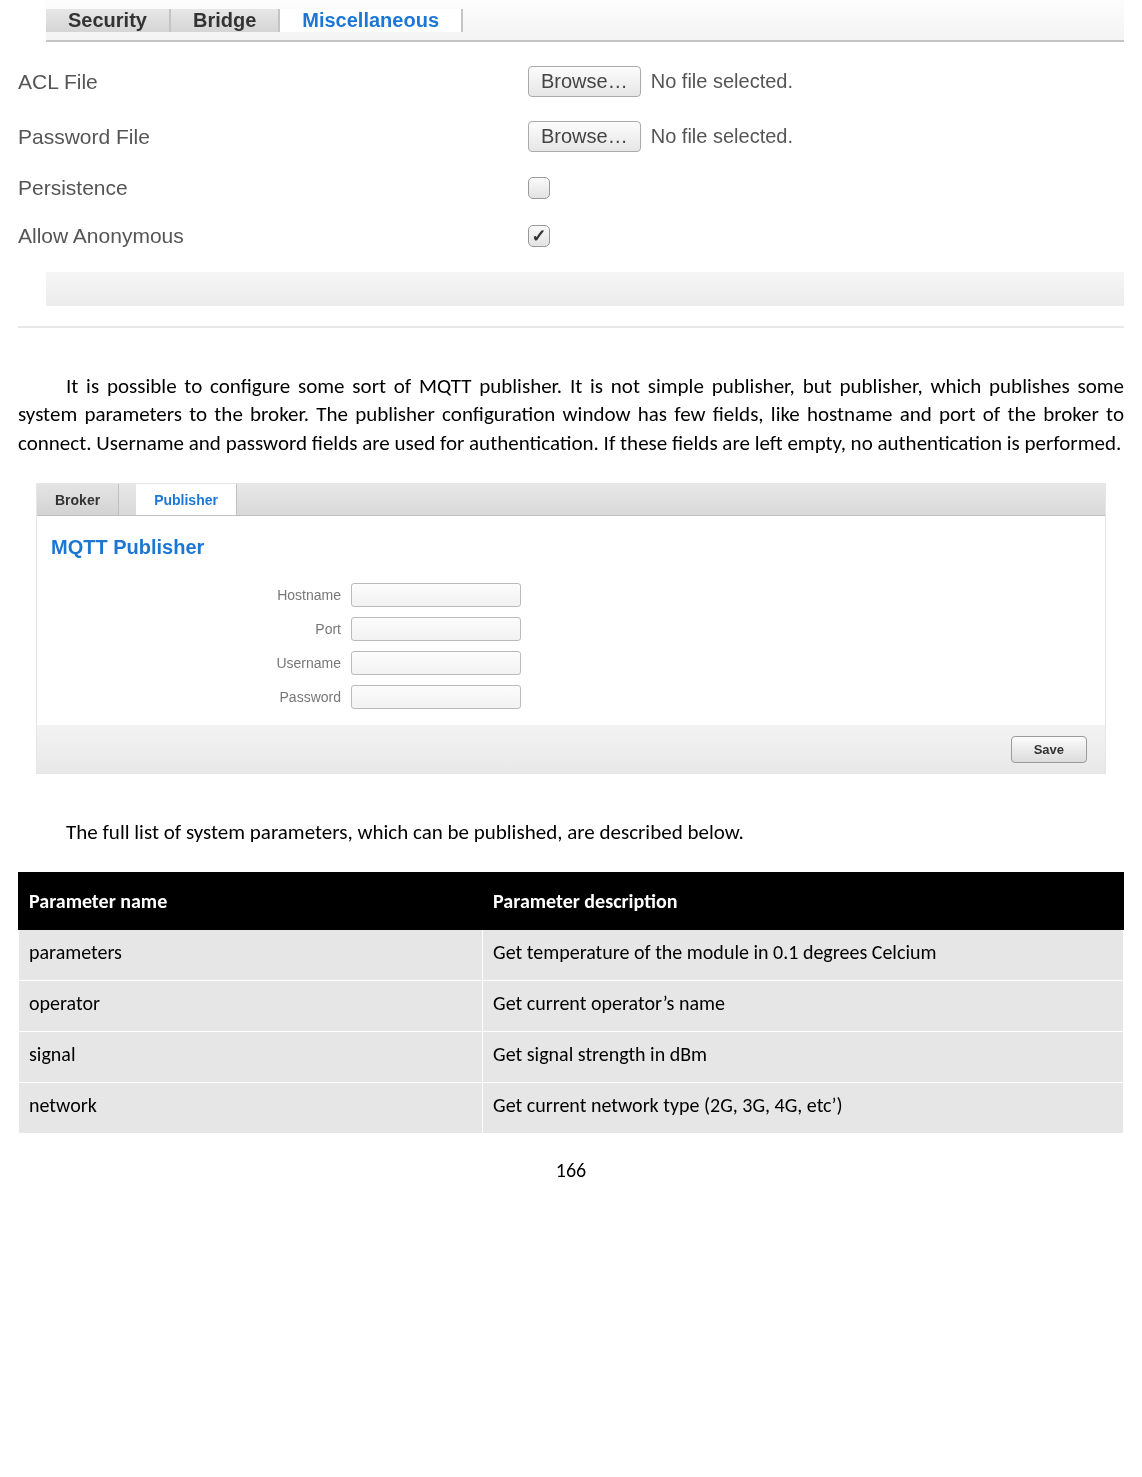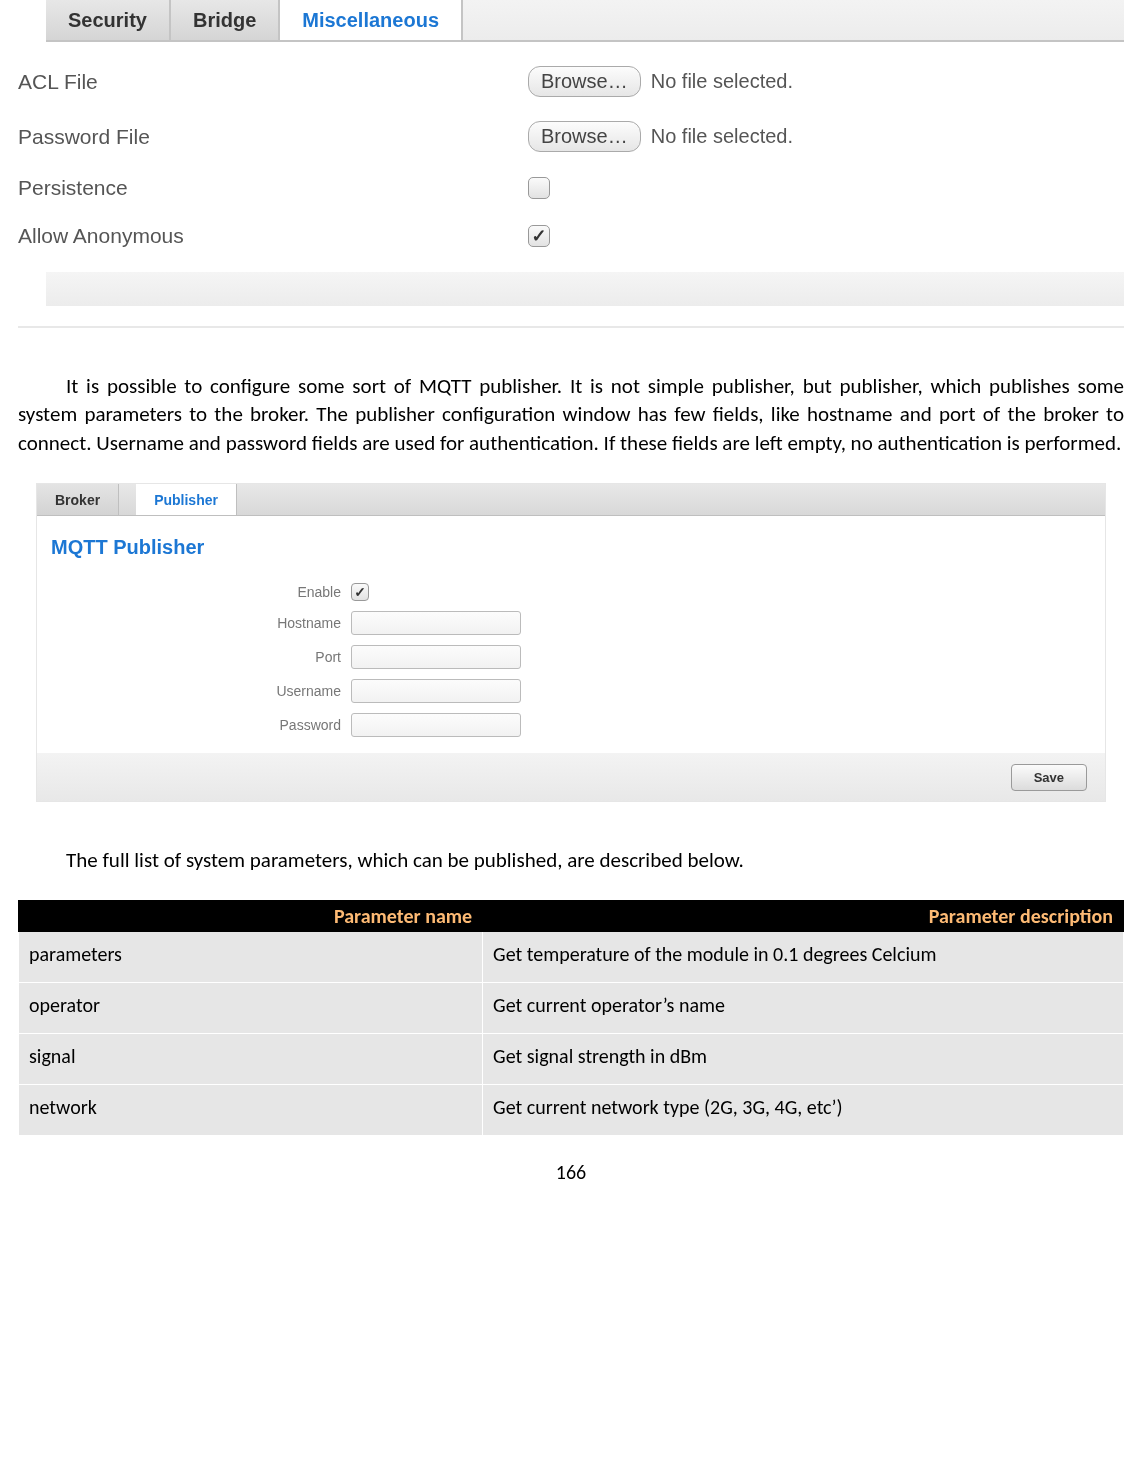--- a/index.html
+++ b/index.html
@@ -18,20 +18,21 @@
     border-bottom: 2px solid #e8e8e8;
     padding-bottom: 20px;
     margin-bottom: 26px;
   }
   .tab-strip {
     display: flex;
     height: 42px;
     border-bottom: 2px solid #c4c4c4;
     background: linear-gradient(#fdfdfd, #f3f3f3);
     margin-left: 28px;
+    align-items: center;
   }
   .tab {
     display: flex; align-items: center; justify-content: center;
     font-family: Arial, sans-serif;
     font-weight: bold;
     font-size: 20px;
     color: #333;
     border-right: 2px solid #c4c4c4;
     background: linear-gradient(#e7e7e7, #d5d5d5);
     padding: 0 22px;
@@ -56,21 +57,21 @@
     padding-right: 14px;
     font-size: 21px;
     color: #555;
   }
   .browse-btn {
     font-family: Arial, sans-serif;
     font-size: 20px;
     color: #444;
     background: linear-gradient(#fcfcfc,#e6e6e6);
     border: 1px solid #aaa;
-    border-radius: 12px;
+    border-radius: 4px;
     padding: 3px 12px;
     cursor: pointer;
   }
   .filestatus {
     font-size: 20px; color: #555; margin-left: 10px;
   }
   .cbox {
     width: 22px; height: 22px; border-radius: 5px;
     border: 1px solid #999;
     background: linear-gradient(#fafafa,#e2e2e2);
@@ -154,22 +155,22 @@
     padding: 5px 22px; cursor: pointer;
   }
 
   
   table.params {
     width: 100%; border-collapse: collapse;
     font-size: 20px;
     margin-top: 6px;
   }
   table.params th {
-    background: #000; color: #fdba74; text-align: right;
-    font-weight: bold; padding: 3px 10px;
+    background: #000; color: #ffffff; text-align: left;
+    font-weight: bold; padding: 16px 10px;
     border: 1px solid #000;
   }
   table.params td {
     background: #e6e6e6; color: #000;
     padding: 10px 10px 16px 10px;
     border: 1px solid #fff;
     vertical-align: top;
   }
   table.params th:first-child, table.params td:first-child { width: 42%; }
 
@@ -217,24 +218,20 @@
 
   <div class="pub-panel">
     <div class="pub-tabs">
       <div class="pub-tab">Broker</div>
       <div class="pub-tab active">Publisher</div>
       <div class="spacer"></div>
     </div>
     <div class="pub-body">
       <div class="pub-title">MQTT Publisher</div>
 
-      <div class="pub-row">
-        <div class="lbl">Enable</div>
-        <span class="small-cbox checked"></span>
-      </div>
 
       <div class="pub-row">
         <div class="lbl">Hostname</div>
         <input class="tinput" value="" style="">
       </div>
 
       <div class="pub-row">
         <div class="lbl">Port</div>
         <input class="tinput" value="" style="">
       </div>

